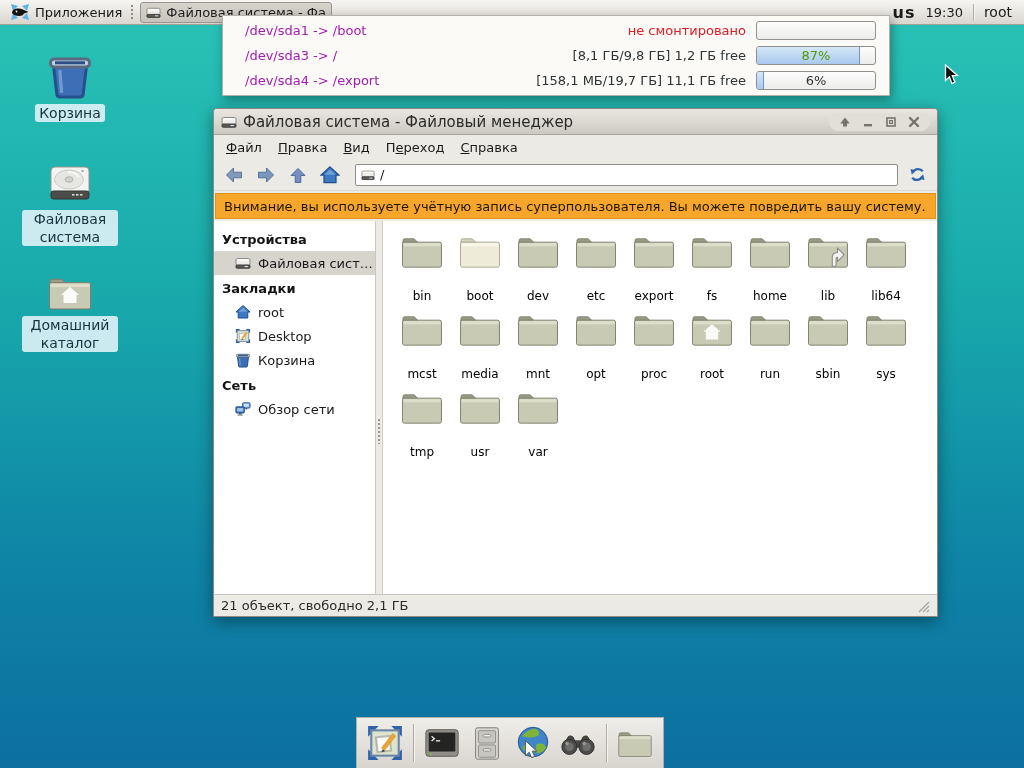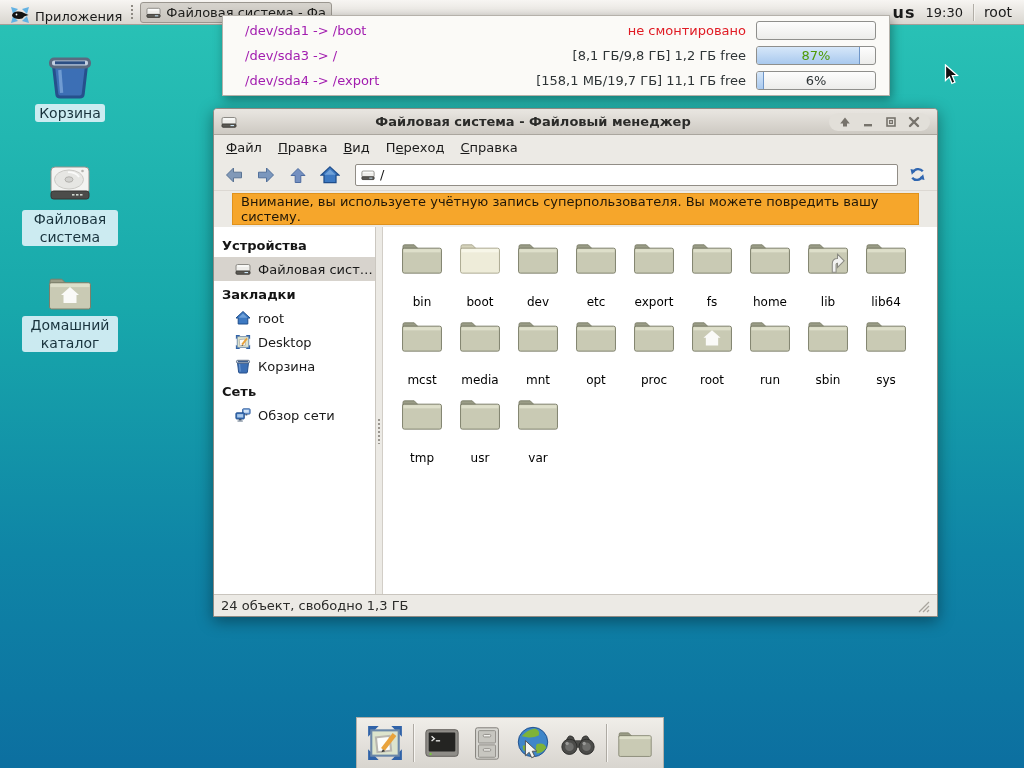--- a/index.html
+++ b/index.html
@@ -8,21 +8,21 @@
     font-family:"DejaVu Sans","Liberation Sans",sans-serif;
     font-size:13px;color:#1a1a1a;position:relative;
     background:linear-gradient(180deg,#2ac3b6 0%,#18a8ab 40%,#0f85a6 72%,#0c6fa0 100%);
   }
   .icon{display:inline-flex;align-items:center;justify-content:center;flex:0 0 auto}
 
   
   #panel{position:absolute;left:0;top:0;width:1024px;height:25px;z-index:50;
     background:linear-gradient(#f7f5f2,#d9d6d0);border-bottom:1px solid #a39f98;
     display:flex;align-items:center;padding:0 6px}
-  #apps-launcher{display:flex;align-items:flex-end;gap:5px;height:100%;padding:0 4px}
+  #apps-launcher{display:flex;align-items:center;gap:5px;height:100%;padding:0 4px}
   #apps-launcher span.lbl{font-size:13px}
   .panel-handle{width:4px;height:17px;margin:0 6px 0 4px;
     background-image:radial-gradient(#8e8a83 34%,transparent 40%);background-size:4px 4px}
   .task-btn{display:flex;align-items:center;gap:5px;width:192px;height:21px;padding:0 5px;
     background:linear-gradient(#d6d3cd,#c8c4bd);border:1px solid #9a968f;border-radius:3px;
     overflow:hidden;white-space:nowrap;font-size:13px;color:#1c1c1a}
   #panel .right{margin-left:auto;display:flex;align-items:center;gap:10px;padding-right:6px}
   #kbd-layout{font-weight:bold;font-size:16px;letter-spacing:1px}
   #clock{font-size:13px}
   .panel-sep{width:1px;height:17px;background:#b1ada6;box-shadow:1px 0 0 #f4f2ee}
@@ -50,34 +50,34 @@
   .desk-label{background:rgba(219,240,246,.92);border-radius:3px;padding:0 4px;
     font-size:14px;color:#18323c;text-align:center;line-height:1.3;max-width:96px}
 
   
   #fm-window{position:absolute;left:213px;top:108px;width:725px;height:509px;z-index:10;
     background:#eceae5;border:1px solid #8f8b84;border-radius:4px 4px 0 0;
     box-shadow:0 4px 16px rgba(0,0,0,.4);display:flex;flex-direction:column}
   .titlebar{height:26px;flex:0 0 26px;background:linear-gradient(#eae7e2,#cdc9c2);
     border-bottom:1px solid #aaa69e;border-radius:3px 3px 0 0;
     display:flex;align-items:center;padding:0 7px;gap:6px}
-  .titlebar .title{flex:1;text-align:center;font-weight:bold;font-size:13px;color:#2b2b29}
+  .titlebar .title{flex:1;text-align:left;font-weight:normal;font-size:15px;color:#2b2b29}
   .win-btns{display:flex;align-items:center;gap:9px;background:#e2dfd9;
     border-radius:9px;padding:2px 9px}
   .win-btn{display:flex;align-items:center;justify-content:center;width:14px;height:14px}
   .menubar{height:24px;flex:0 0 24px;display:flex;align-items:center;padding:0 4px;
     background:#eceae5}
   .menu-item{padding:3px 8px;font-size:13px}
   .toolbar{height:32px;flex:0 0 32px;display:flex;align-items:center;gap:6px;
     padding:0 7px;background:#eceae5;border-bottom:1px solid #dcd8d2}
   .tool-btn{width:26px;height:24px;display:flex;align-items:center;justify-content:center}
   .path-entry{flex:1;height:22px;background:#fff;border:1px solid #918d86;border-radius:2px;
     display:flex;align-items:center;gap:5px;padding:0 5px;margin-left:6px}
   .path-entry .path-text{font-size:13px;color:#111}
-  .warning{margin:2px 18px;flex:0 0 26px;background:#f6a62b;border:1px solid #e0921c;
+  .warning{margin:2px 1px;flex:0 0 26px;background:#f6a62b;border:1px solid #e0921c;
     color:#201708;display:flex;align-items:center;padding:0 8px;font-size:13px}
   .content{flex:1;display:flex;min-height:0}
   .sidebar{width:162px;flex:0 0 162px;background:#fff;border-right:1px solid #cbc7c0;
     padding-top:5px;overflow:hidden}
   .side-header{font-weight:bold;padding:6px 8px 4px;color:#151515}
   .side-item{display:flex;align-items:center;gap:7px;padding:3px 4px 3px 21px;height:24px;
     white-space:nowrap;overflow:hidden}
   .side-item.selected{background:#d7d3cd}
   .splitter{width:7px;flex:0 0 7px;background:#eceae5;border-right:1px solid #d2cec7;position:relative}
   .splitter:after{content:"";position:absolute;left:1px;bottom:150px;width:4px;height:26px;
@@ -569,21 +569,21 @@
               <path d="M4 13 V8.8 Q4 7.2 5.6 7.2 H15.8 L19.6 11 H4 Z" fill="#9a9c86" stroke="#7d7f6a"></path>
               <rect x="3.5" y="10.7" width="41" height="26.3" rx="2" fill="#c9cab4" stroke="#7d7f6a"></rect>
               <rect x="4.5" y="11.7" width="39" height="3.4" fill="#dedfca"></rect>
             </svg>
           </span>
           <span class="file-name">var</span>
         </div>
       </div>
   </div>
   <div class="statusbar">
-    <span>24 объект, свободно 1,3 ГБ</span>
+    <span>21 объект, свободно 2,1 ГБ</span>
     <span class="resize-grip icon">
       <svg width="14" height="14">
           <path d="M13 3 L3 13 M13 7 L7 13 M13 11 L11 13" stroke="#a9a59e" stroke-width="1.3" fill="none"></path>
         </svg>
     </span>
   </div>
 </div>
 
 <div id="dock">
     <span class="dock-btn">

